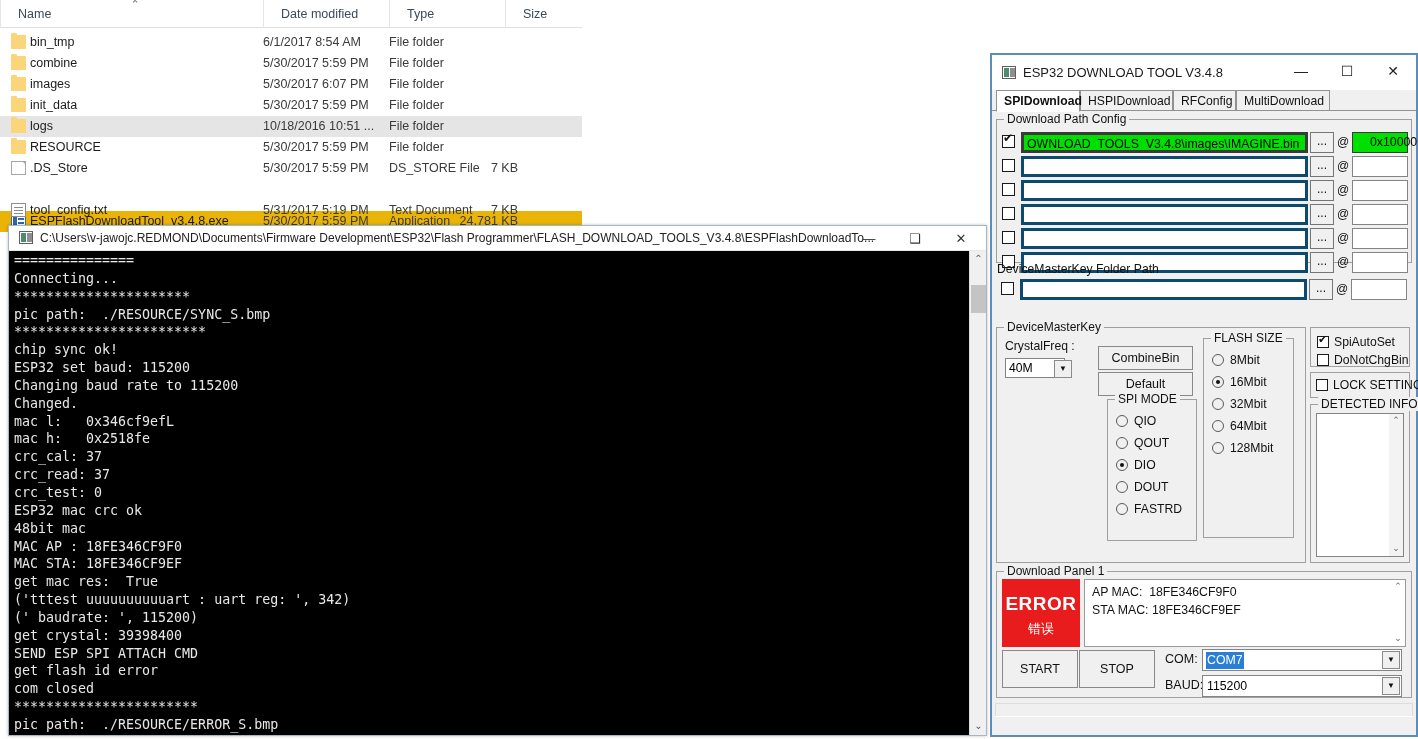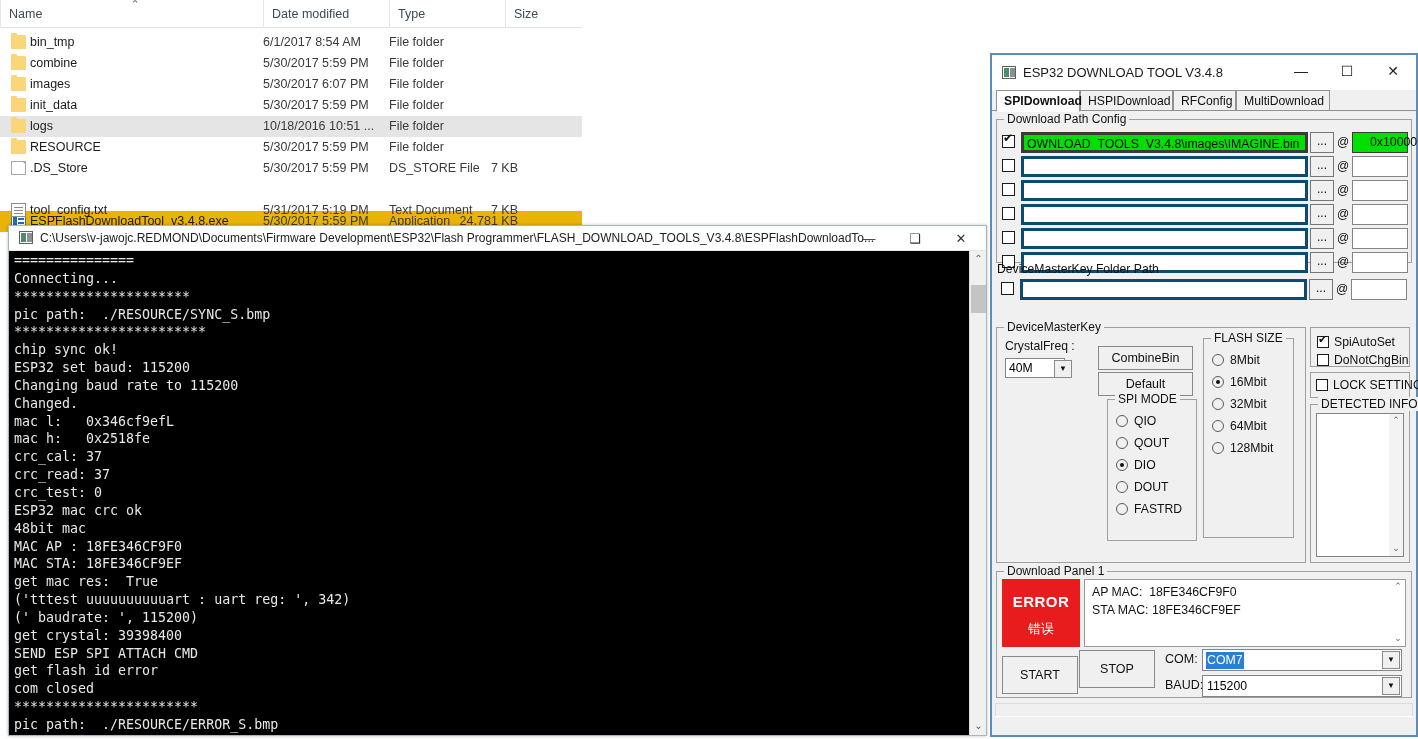--- a/index.html
+++ b/index.html
@@ -13,21 +13,21 @@
   #root { position: relative; width: 1418px; height: 739px; background:#ffffff; }
 
   
   #explorer { position:absolute; left:0; top:0; width:1418px; height:224px; background:#ffffff; }
   #explorer-header {
     position:absolute; left:0; top:0; width:582px; height:28px;
     background:#ffffff; border-bottom:1px solid #e0e0e0;
   }
   .col-head {
     position:absolute; top:0; height:28px; line-height:28px;
-    font-size:12.5px; color:#3b4a57; padding-left:8px;
+    font-size:12.5px; color:#3b4a57; padding-left:17px;
     border-left:1px solid #e2e6ea;
   }
   .col-head:first-child { border-left:none; }
   #sort-chevron {
     position:absolute; left:125px; top:-1px; width:20px; height:12px;
     color:#6a7a88; font-size:11px; text-align:center; line-height:10px;
   }
   .file-row {
     position:absolute; left:0; width:582px; height:21px;
     font-size:12.5px; color:#1b1b1b;
@@ -204,29 +204,29 @@
   #detected-sb { position:absolute; right:0; top:0; width:14px; height:142px; background:#f3f3f3; }
   .dsb-arrow { position:absolute; left:0; width:14px; height:14px; text-align:center; line-height:12px; font-size:9px; color:#666; }
   .dsb-arrow.up { top:0; } .dsb-arrow.down { bottom:0; }
 
   
   #grp-panel { left:4px; top:460px; width:416px; height:127px; }
   #error-box {
     position:absolute; left:5px; top:7px; width:78px; height:68px;
     background:#e81c1c; color:#ffffff; text-align:center;
   }
-  #error-main { position:absolute; left:0; top:14px; width:78px; font-size:15px; font-weight:bold; letter-spacing:0.5px; }
+  #error-main { position:absolute; left:0; top:14px; width:78px; font-size:19px; font-weight:bold; letter-spacing:0.5px; }
   #error-sub  { position:absolute; left:0; top:41px; width:78px; font-size:13px; }
   #mac-box {
     position:absolute; left:87px; top:7px; width:322px; height:68px;
     background:#ffffff; border:1px solid #9a9a9a;
   }
   #mac-text { position:absolute; left:7px; top:3px; font-size:12.3px; line-height:18px; color:#111; white-space:pre; }
   #mac-sb { position:absolute; right:0; top:0; width:14px; height:66px; background:#ffffff; }
-  #btn-start { left:5px; top:78px; width:76px; height:38px; line-height:36px;margin-top:6px; }
+  #btn-start { left:5px; top:78px; width:76px; height:38px; line-height:36px; }
   #btn-stop  { left:82px; top:78px; width:76px; height:38px; line-height:36px; }
   #com-label { position:absolute; left:168px; top:80px; font-size:12.5px; color:#111; }
   #baud-label{ position:absolute; left:168px; top:106px; font-size:12.5px; color:#111; }
   .combo {
     position:absolute; height:22px; border:1px solid #848484; background:#ffffff;
     font-size:12.3px; line-height:20px; padding-left:4px; color:#000;
   }
   .combo .carrow {
     position:absolute; right:1px; top:1px; width:18px; height:18px;
     background:#f0f0f0; border:1px solid #8a8a8a;

